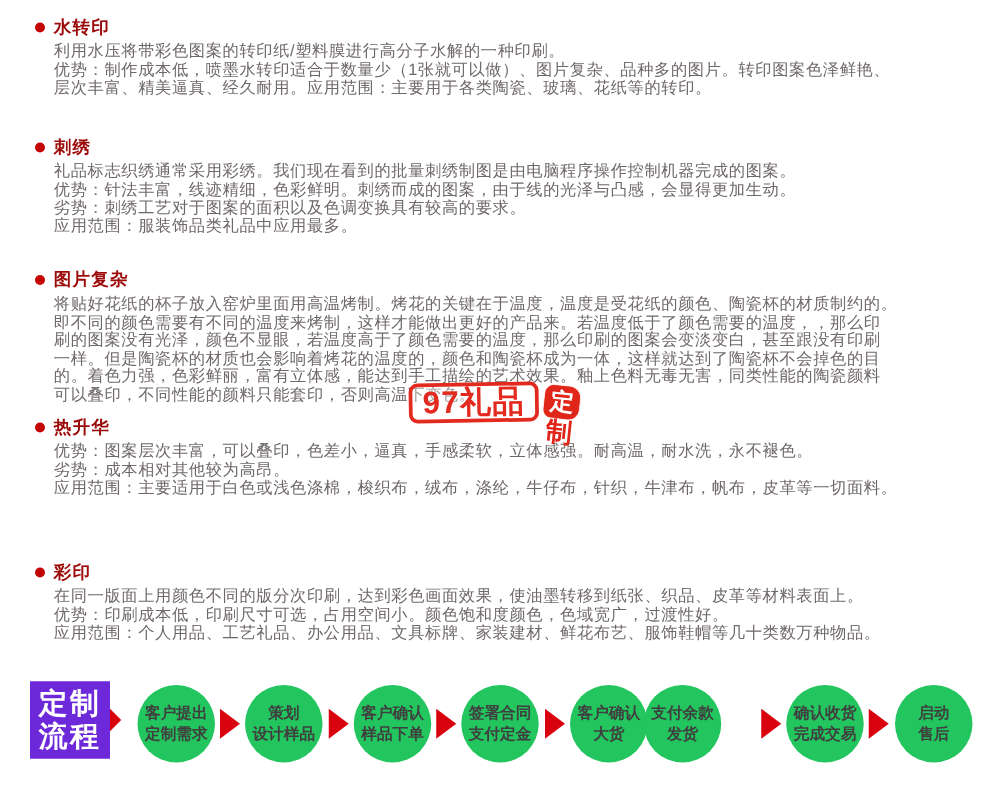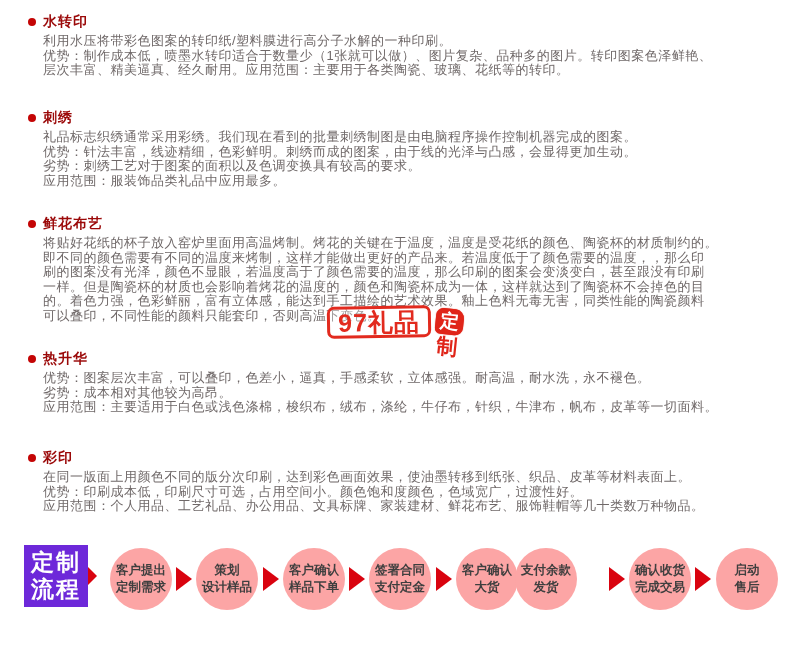--- a/index.html
+++ b/index.html
@@ -10,21 +10,21 @@
   }
   
   .section{position:absolute;left:0;width:800px;}
   .sec-head{display:flex;align-items:center;padding-left:28px;height:16px;}
   .bullet{width:8px;height:8px;border-radius:50%;background:#c40505;margin-right:7px;flex:0 0 auto;}
   .sec-title{font-size:14px;font-weight:bold;color:#9b0909;letter-spacing:1px;}
   .sec-body{
     margin:4px 0 0 43px;font-size:13px;line-height:14.6px;color:#6f6868;
     white-space:pre;letter-spacing:0.5px;
   }
-  #sec-0{top:14px;} #sec-1{top:110px;} #sec-2{top:216px;} #sec-3{top:351px;} #sec-4{top:450px;}
+  #sec-0{top:14px;} #sec-1{top:110px;} #sec-2{top:216px;} #sec-3{top:334px;} #sec-4{top:450px;}
 
   
   .watermark{position:absolute;left:327px;top:303px;width:150px;height:62px;z-index:5;}
   .wm-box{
     position:absolute;left:0;top:3px;width:98px;height:26px;
     border:3px solid #e22a1e;border-radius:7px;background:rgba(255,255,255,0.35);
     display:flex;align-items:center;justify-content:center;
     transform:rotate(-1deg);
   }
   .wm-brand{font-size:25px;font-weight:900;color:#e22a1e;letter-spacing:1px;line-height:1;}
@@ -44,21 +44,21 @@
   .flow-label{
     position:absolute;left:24px;top:5px;width:64px;height:62px;background:#6d28d9;
     color:#ffffff;font-weight:bold;font-size:23px;line-height:27px;letter-spacing:2px;
     display:flex;align-items:center;justify-content:center;text-align:center;white-space:pre;
   }
   .flow-label:after{
     content:"";position:absolute;right:-9px;top:50%;margin-top:-9px;
     border-left:9px solid #d9030f;border-top:9px solid transparent;border-bottom:9px solid transparent;
   }
   .flow-step{
-    position:absolute;top:8px;width:62px;height:62px;border-radius:50%;background:#fca5a5;
+    position:absolute;top:8px;width:62px;height:62px;border-radius:50%;background:#22c55e;
     display:flex;align-items:center;justify-content:center;text-align:center;
     font-size:12.5px;font-weight:bold;color:#3f3f3f;line-height:17px;white-space:pre;
   }
   .flow-arrow{
     position:absolute;top:27px;width:0;height:0;
     border-left:16px solid #d9030f;border-top:12px solid transparent;border-bottom:12px solid transparent;
   }
 </style>
 </head>
 <body>
@@ -80,21 +80,21 @@
   </div>
   <div class="sec-body">礼品标志织绣通常采用彩绣。我们现在看到的批量刺绣制图是由电脑程序操作控制机器完成的图案。
 优势：针法丰富，线迹精细，色彩鲜明。刺绣而成的图案，由于线的光泽与凸感，会显得更加生动。
 劣势：刺绣工艺对于图案的面积以及色调变换具有较高的要求。
 应用范围：服装饰品类礼品中应用最多。</div>
 </div>
 
 <div class="section" id="sec-2">
   <div class="sec-head">
     <span class="bullet"></span>
-    <span class="sec-title">鲜花布艺</span>
+    <span class="sec-title">图片复杂</span>
   </div>
   <div class="sec-body">将贴好花纸的杯子放入窑炉里面用高温烤制。烤花的关键在于温度，温度是受花纸的颜色、陶瓷杯的材质制约的。
 即不同的颜色需要有不同的温度来烤制，这样才能做出更好的产品来。若温度低于了颜色需要的温度，，那么印
 刷的图案没有光泽，颜色不显眼，若温度高于了颜色需要的温度，那么印刷的图案会变淡变白，甚至跟没有印刷
 一样。但是陶瓷杯的材质也会影响着烤花的温度的，颜色和陶瓷杯成为一体，这样就达到了陶瓷杯不会掉色的目
 的。着色力强，色彩鲜丽，富有立体感，能达到手工描绘的艺术效果。釉上色料无毒无害，同类性能的陶瓷颜料
 可以叠印，不同性能的颜料只能套印，否则高温下变色。</div>
 </div>
 
 <div class="section" id="sec-3">

